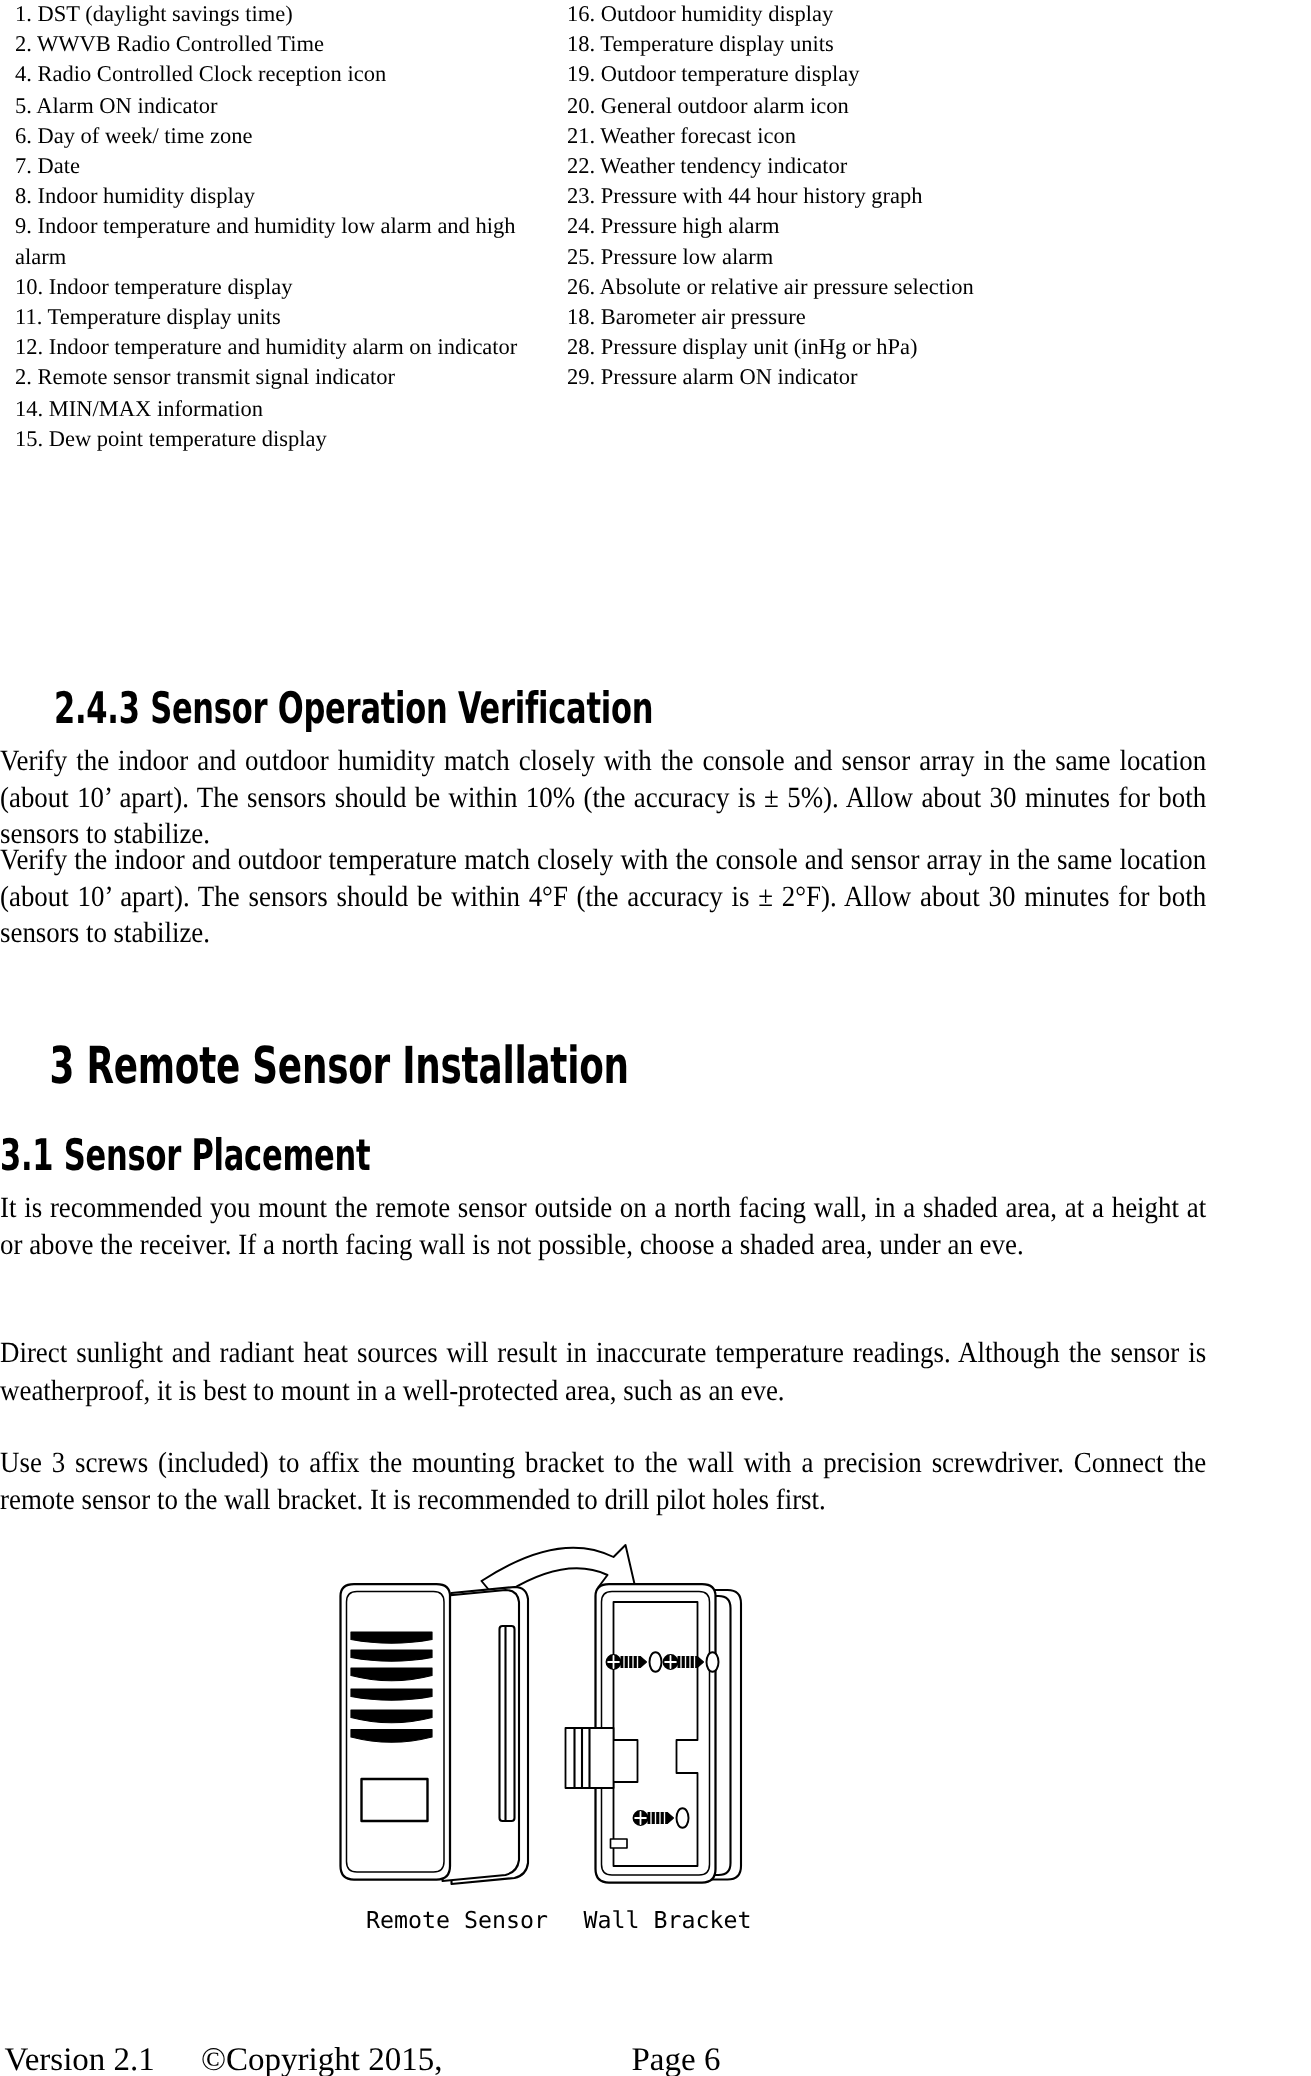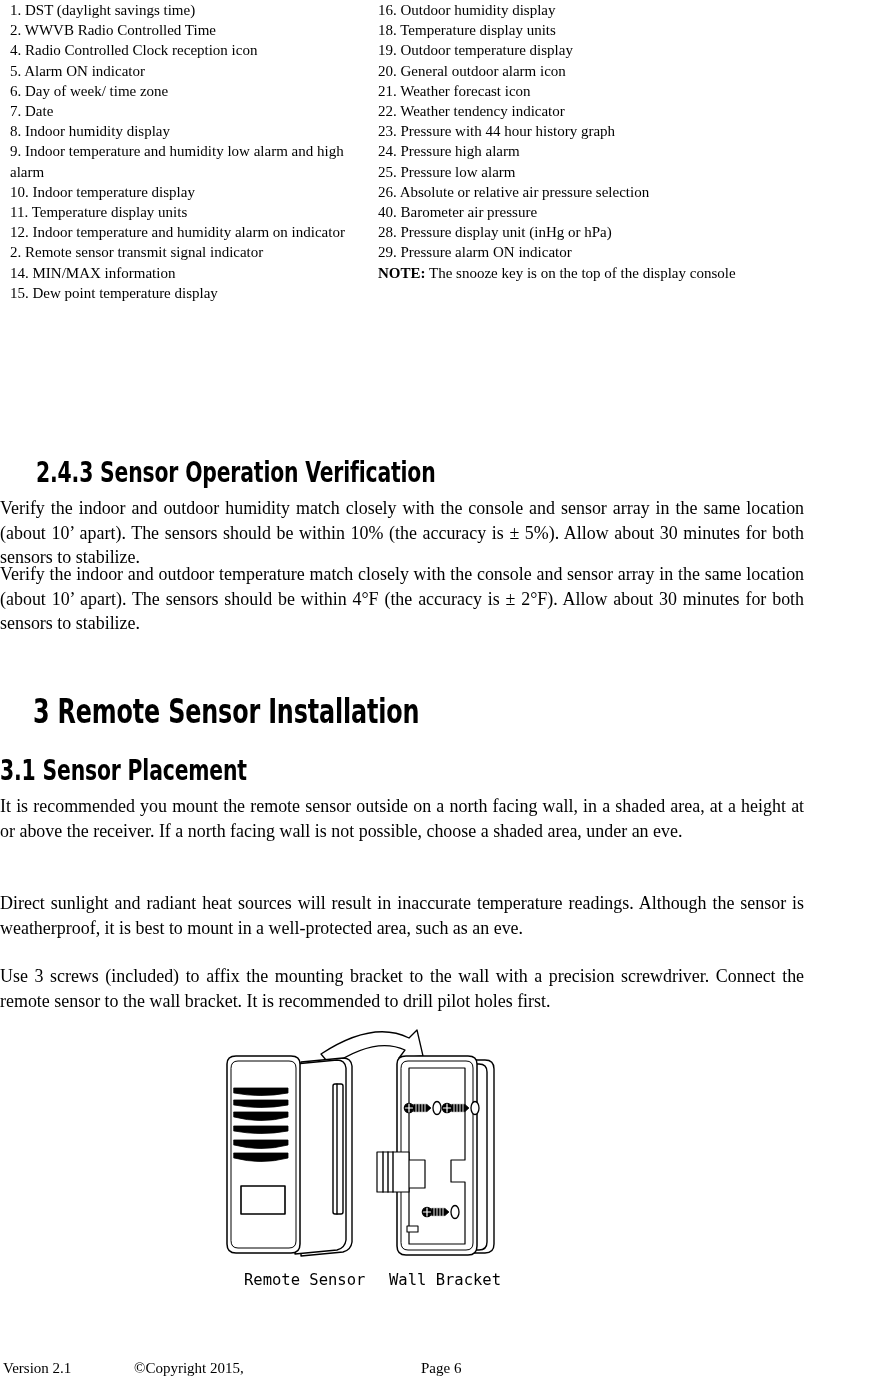--- a/index.html
+++ b/index.html
@@ -86,21 +86,21 @@
   }
   .diagram svg { display: block; }
 
   
   .footer {
     position: absolute;
     left: 0px;
     top: 1360px;
     width: 874px;
     height: 24px;
-    font-size: 15px;
+    font-size: 22px;
   }
   .footer span { position: absolute; top: 0; white-space: nowrap; }
   .f-version { left: 3px; }
   .f-copy    { left: 134px; }
   .f-page    { left: 421px; }
 </style>
 </head>
 <body>
 
 <div class="legend">
@@ -126,24 +126,23 @@
     <div class="legend-item">16. Outdoor humidity display</div>
     <div class="legend-item">18. Temperature display units</div>
     <div class="legend-item">19. Outdoor temperature display</div>
     <div class="legend-item">20. General outdoor alarm icon</div>
     <div class="legend-item">21. Weather forecast icon</div>
     <div class="legend-item">22. Weather tendency indicator</div>
     <div class="legend-item">23. Pressure with 44 hour history graph</div>
     <div class="legend-item">24. Pressure high alarm</div>
     <div class="legend-item">25. Pressure low alarm</div>
     <div class="legend-item">26. Absolute or relative air pressure selection</div>
-    <div class="legend-item">40. Barometer air pressure</div>
+    <div class="legend-item">18. Barometer air pressure</div>
     <div class="legend-item">28. Pressure display unit (inHg or hPa)</div>
     <div class="legend-item">29. Pressure alarm ON indicator</div>
-    <div class="legend-item"><b>NOTE:</b><span> The snooze key is on the top of the display console</span></div>
   </div>
 
 </div>
 
 <div class="h3 h-243">2.4.3  Sensor Operation Verification</div>
 
 <div class="para" style="top:496px;">Verify the indoor and outdoor humidity match closely with the console and sensor array in the same location (about 10’ apart). The sensors should be within 10% (the accuracy is ± 5%).    Allow about 30 minutes for both sensors to stabilize.</div>
 
 <div class="para" style="top:562px;">Verify the indoor and outdoor temperature match closely with the console and sensor array in the same location (about 10’ apart). The sensors should be within 4°F (the accuracy is ± 2°F).    Allow about 30 minutes for both sensors to stabilize.</div>
 

